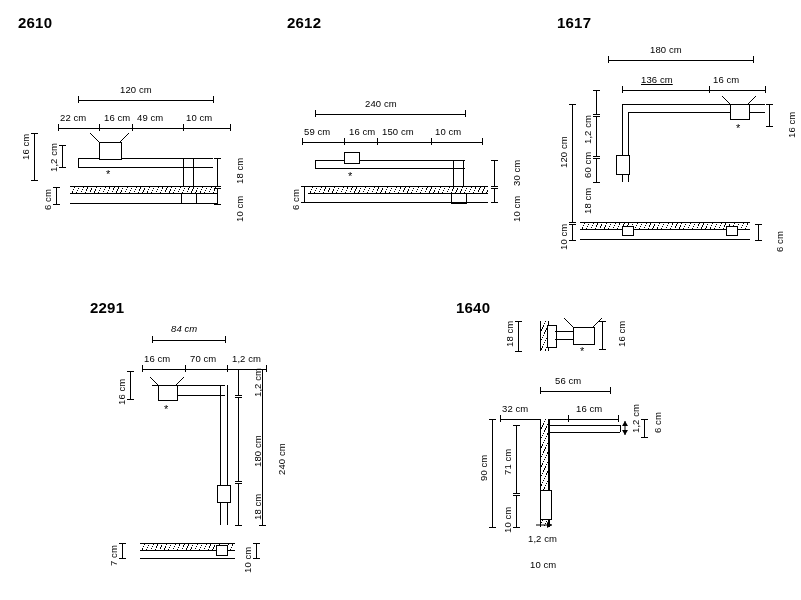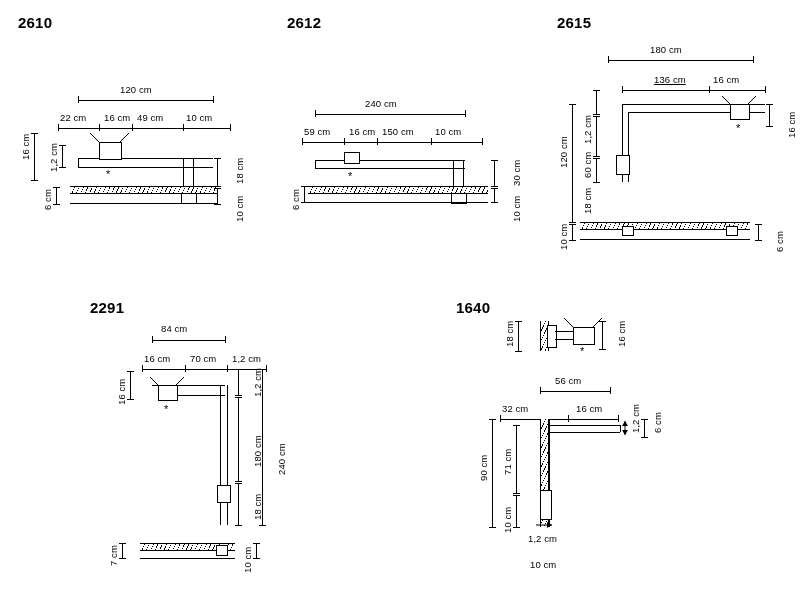--- a/index.html
+++ b/index.html
@@ -159,28 +159,28 @@
   <div class="tickV" style="left:221px;top:186px;"></div>
   <div class="lbl vert" style="left:241px;top:186px;">30 cm</div>
 
   <div class="dimline v1" style="left:224px;top:188px;width:1px;height:14px;"></div>
   <div class="tickV" style="left:221px;top:188px;"></div>
   <div class="tickV" style="left:221px;top:202px;"></div>
   <div class="lbl vert" style="left:241px;top:222px;">10 cm</div>
 </div>
 
 <div class="panel" style="left:540px;top:0;width:261px;height:270px;">
-  <div class="title" style="left:17px;top:14px;">2615</div>
+  <div class="title" style="left:17px;top:14px;">1617</div>
 
   <div class="lbl" style="left:110px;top:44px;">180 cm</div>
   <div class="dimline" style="left:68px;top:60px;width:145px;"></div>
   <div class="tickT" style="left:68px;top:56px;"></div>
   <div class="tickT" style="left:213px;top:56px;"></div>
 
-  <div class="lbl" style="left:114px;top:74px;text-decoration:underline;">136 cm</div>
+  <div class="lbl" style="left:101px;top:74px;text-decoration:underline;">136 cm</div>
   <div class="lbl" style="left:173px;top:74px;">16 cm</div>
 
   <div class="dimline" style="left:82px;top:90px;width:143px;"></div>
   <div class="tickT" style="left:82px;top:86px;"></div>
   <div class="tickT" style="left:169px;top:86px;"></div>
   <div class="tickT" style="left:225px;top:86px;"></div>
 
   <div class="ln h1" style="left:82px;top:104px;width:143px;"></div>
   <div class="ln h1" style="left:88px;top:112px;width:137px;"></div>
   <div class="ln v1" style="left:82px;top:104px;height:78px;"></div>
@@ -232,21 +232,21 @@
 
   <div class="dimline v1" style="left:218px;top:224px;width:1px;height:16px;"></div>
   <div class="tickV" style="left:215px;top:224px;"></div>
   <div class="tickV" style="left:215px;top:240px;"></div>
   <div class="lbl vert" style="left:234px;top:252px;">6 cm</div>
 </div>
 
 <div class="panel" style="left:80px;top:285px;width:290px;height:315px;">
   <div class="title" style="left:10px;top:14px;">2291</div>
 
-  <div class="lbl" style="left:81px;top:38px;">84 cm</div>
+  <div class="lbl" style="left:91px;top:38px;font-style:italic;">84 cm</div>
   <div class="dimline" style="left:72px;top:55px;width:73px;"></div>
   <div class="tickT" style="left:72px;top:51px;"></div>
   <div class="tickT" style="left:145px;top:51px;"></div>
 
   <div class="lbl" style="left:64px;top:68px;">16 cm</div>
   <div class="lbl" style="left:110px;top:68px;">70 cm</div>
   <div class="lbl" style="left:152px;top:68px;">1,2 cm</div>
 
   <div class="dimline" style="left:62px;top:84px;width:124px;"></div>
   <div class="tickT" style="left:62px;top:80px;"></div>

